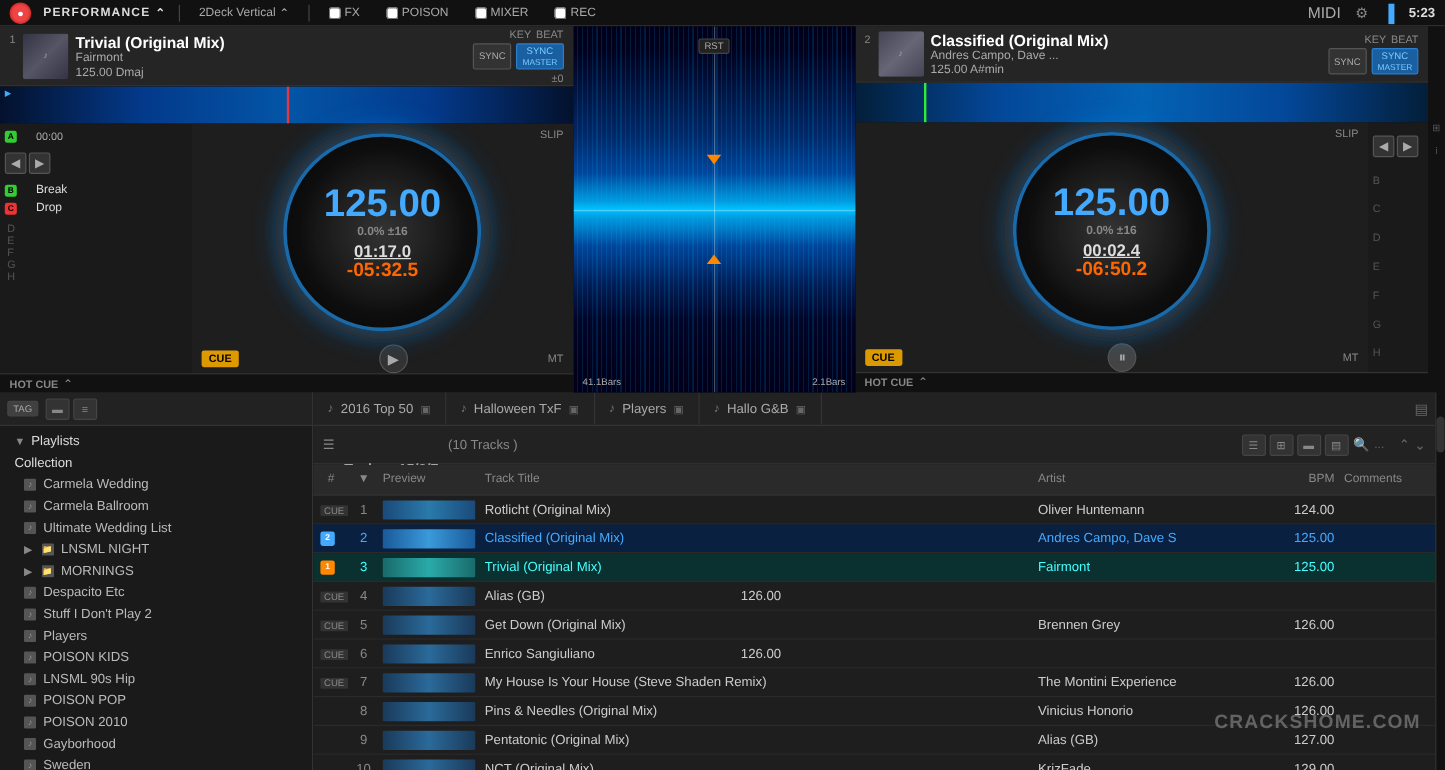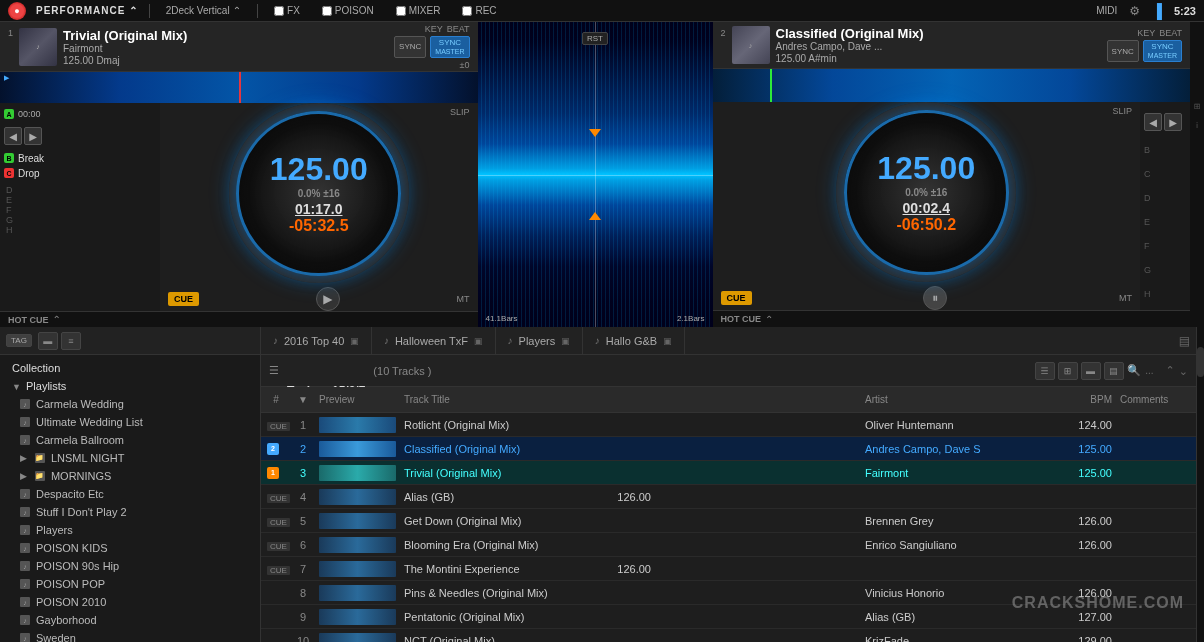--- a/index.html
+++ b/index.html
@@ -35,21 +35,21 @@
       display: flex; align-items: center; gap: 4px; justify-content: flex-end;
     }
     .top-bar-mode span { color: #ddd; font-weight: bold; }
     .top-bar-sep { width: 1px; height: 14px; background: #444; }
     .top-bar-btn {
       color: #aaa; font-size: 10px; padding: 0 6px; cursor: pointer;
       display: flex; align-items: center; gap: 3px;
     }
     .top-bar-btn input[type=checkbox] { margin: 0; width: 10px; height: 10px; }
     .top-bar-right { margin-left: auto; display: flex; align-items: center; gap: 12px; }
-    .top-bar-midi { color: #aaa; font-size: 10px; }
+    .top-bar-midi { color: #aaa; font-size: 13px; }
     .top-bar-time { color: #ddd; font-size: 11px; font-weight: bold; }
     .gear-icon { color: #888; font-size: 12px; }
 
     
     .decks-area {
       height: 305px;
       background: #1e1e1e;
       display: flex;
     }
 
@@ -113,21 +113,21 @@
       flex: 1;
       display: flex;
     }
     .deck-cue-list {
       width: 160px;
       background: #1a1a1a;
       padding: 4px;
       font-size: 10px;
     }
     .cue-item {
-      display: flex; align-items: flex-start; gap: 4px;
+      display: flex; align-items: flex-end; gap: 16px;
       padding: 2px 0;
     }
     .cue-dot {
       width: 10px; height: 10px; border-radius: 2px;
       display: flex; align-items: center; justify-content: center;
       font-size: 7px; color: #000; font-weight: bold;
     }
     .cue-dot.green { background: #3c3; }
     .cue-dot.red { background: #e33; }
     .cue-time { color: #aaa; font-size: 9px; }
@@ -667,37 +667,37 @@
   <div class="sidebar">
     <div class="sidebar-toolbar">
       <button class="tag-btn">TAG</button>
       <div style="display:flex;gap:3px;">
         <div class="toolbar-icon-btn">▬</div>
         <div class="toolbar-icon-btn">≡</div>
       </div>
     </div>
     <div class="sidebar-content">
       <div class="sidebar-section-header">
-        <span>Collection</span>
-      </div>
-      <div class="sidebar-section-header">
         <span class="tree-expand">▼</span>
         <span>Playlists</span>
       </div>
+      <div class="sidebar-section-header">
+        <span>Collection</span>
+      </div>
       <div class="sidebar-item">
         <span class="sidebar-item-icon">♪</span>
         <span>Carmela Wedding</span>
       </div>
       <div class="sidebar-item">
         <span class="sidebar-item-icon">♪</span>
+        <span>Carmela Ballroom</span>
+      </div>
+      <div class="sidebar-item">
+        <span class="sidebar-item-icon">♪</span>
         <span>Ultimate Wedding List</span>
-      </div>
-      <div class="sidebar-item">
-        <span class="sidebar-item-icon">♪</span>
-        <span>Carmela Ballroom</span>
       </div>
       <div class="sidebar-item">
         <span class="tree-expand">▶</span>
         <span class="sidebar-item-icon">📁</span>
         <span>LNSML NIGHT</span>
       </div>
       <div class="sidebar-item">
         <span class="tree-expand">▶</span>
         <span class="sidebar-item-icon">📁</span>
         <span>MORNINGS</span>
@@ -713,21 +713,21 @@
       <div class="sidebar-item">
         <span class="sidebar-item-icon">♪</span>
         <span>Players</span>
       </div>
       <div class="sidebar-item">
         <span class="sidebar-item-icon">♪</span>
         <span>POISON KIDS</span>
       </div>
       <div class="sidebar-item">
         <span class="sidebar-item-icon">♪</span>
-        <span>POISON 90s Hip</span>
+        <span>LNSML 90s Hip</span>
       </div>
       <div class="sidebar-item">
         <span class="sidebar-item-icon">♪</span>
         <span>POISON POP</span>
       </div>
       <div class="sidebar-item">
         <span class="sidebar-item-icon">♪</span>
         <span>POISON 2010</span>
       </div>
       <div class="sidebar-item">
@@ -739,21 +739,21 @@
         <span>Sweden</span>
       </div>
     </div>
   </div>
 
   <div class="main-panel">
 
     <div class="tabs-row">
       <div class="tab">
         <span class="tab-icon">♪</span>
-        <span>2016 Top 40</span>
+        <span>2016 Top 50</span>
         <span class="tab-close">▣</span>
       </div>
       <div class="tab">
         <span class="tab-icon">♪</span>
         <span>Halloween TxF</span>
         <span class="tab-close">▣</span>
       </div>
       <div class="tab">
         <span class="tab-icon">♪</span>
         <span>Players</span>
@@ -865,32 +865,32 @@
           <div class="col-bpm">126.00</div>
           <div class="col-comments"></div>
         </div>
 
         <div class="table-row">
           <div class="col-num"><span class="cue-tag">CUE</span></div>
           <div class="col-arrow"><span class="track-num">6</span></div>
           <div class="col-preview">
             <div class="track-mini-wave"></div>
           </div>
-          <div class="col-title">Blooming Era (Original Mix)</div>
           <div class="col-artist">Enrico Sangiuliano</div>
           <div class="col-bpm">126.00</div>
           <div class="col-comments"></div>
         </div>
 
         <div class="table-row">
           <div class="col-num"><span class="cue-tag">CUE</span></div>
           <div class="col-arrow"><span class="track-num">7</span></div>
           <div class="col-preview">
             <div class="track-mini-wave"></div>
           </div>
+          <div class="col-title">My House Is Your House (Steve Shaden Remix)</div>
           <div class="col-artist">The Montini Experience</div>
           <div class="col-bpm">126.00</div>
           <div class="col-comments"></div>
         </div>
 
         <div class="table-row">
           <div class="col-num"></div>
           <div class="col-arrow"><span class="track-num">8</span></div>
           <div class="col-preview">
             <div class="track-mini-wave"></div>

